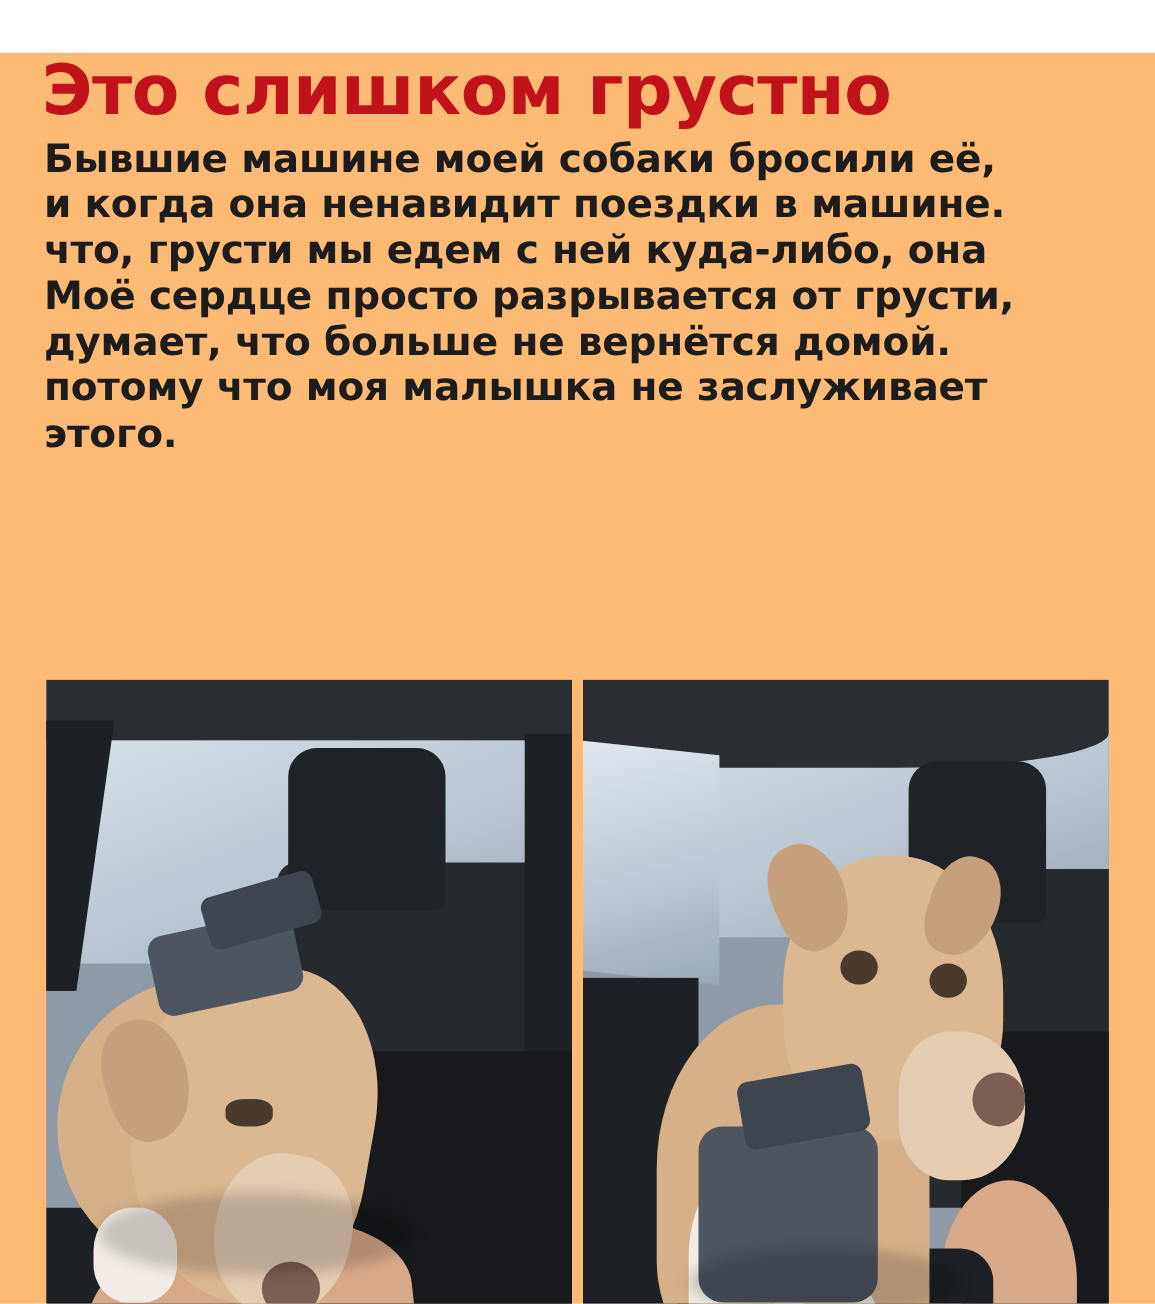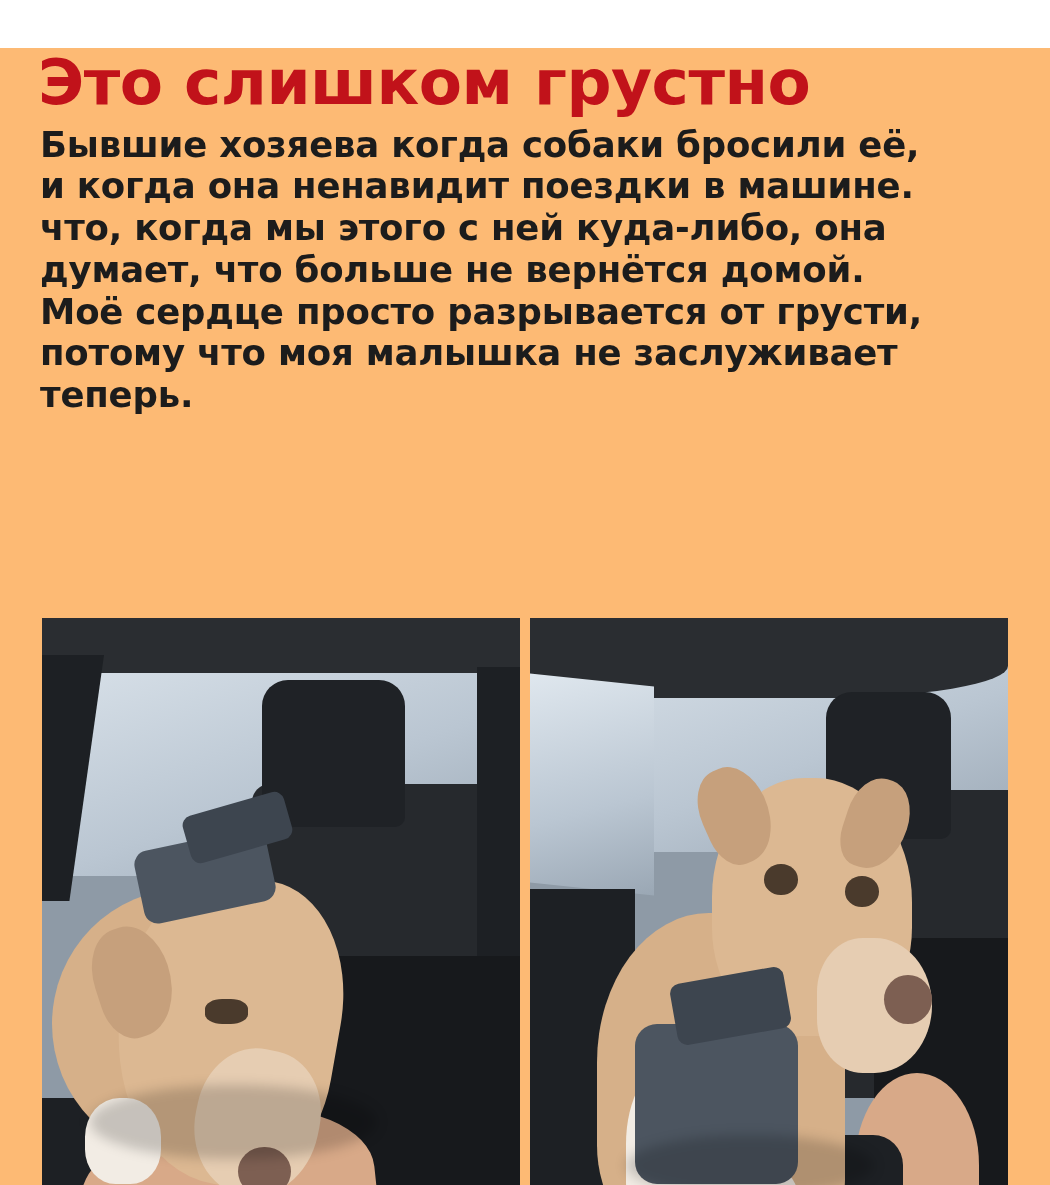--- a/index.html
+++ b/index.html
@@ -156,27 +156,27 @@
   }
 </style>
 </head>
 <body>
 
 <div class="page">
 
   <h1 class="headline">Это слишком грустно</h1>
 
   <div class="body-copy">
-    <span class="line">Бывшие хозяева когда собаки бросили её,</span>
+    <span class="line">Бывшие машине моей собаки бросили её,</span>
     <span class="line">и когда она ненавидит поездки в машине.</span>
-    <span class="line">что, когда мы этого с ней куда-либо, она</span>
+    <span class="line">что, грусти мы едем с ней куда-либо, она</span>
+    <span class="line">Моё сердце просто разрывается от грусти,</span>
     <span class="line">думает, что больше не вернётся домой.</span>
-    <span class="line">Моё сердце просто разрывается от грусти,</span>
     <span class="line">потому что моя малышка не заслуживает</span>
-    <span class="line">теперь.</span>
+    <span class="line">этого.</span>
   </div>
 
   <div class="photos">
 
     <div class="photo">
 
       <div class="window-glow" style="left:0; top:0; width:100%; height:42%;"></div>
 
       <div class="roof" style="height:9%;"></div>
 

